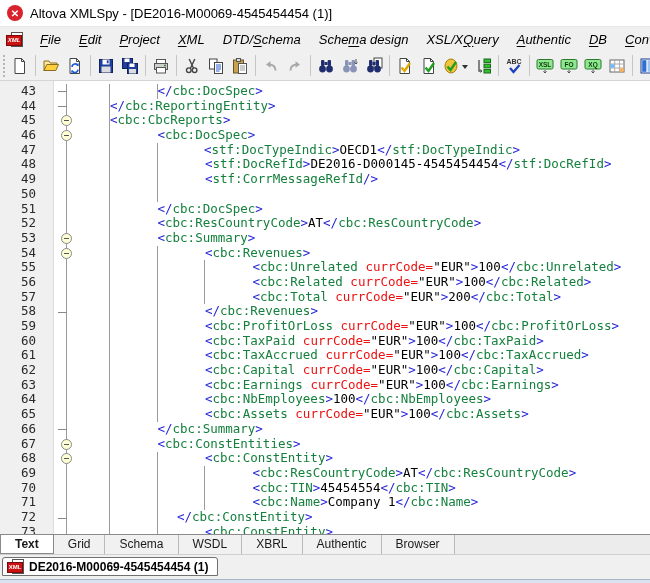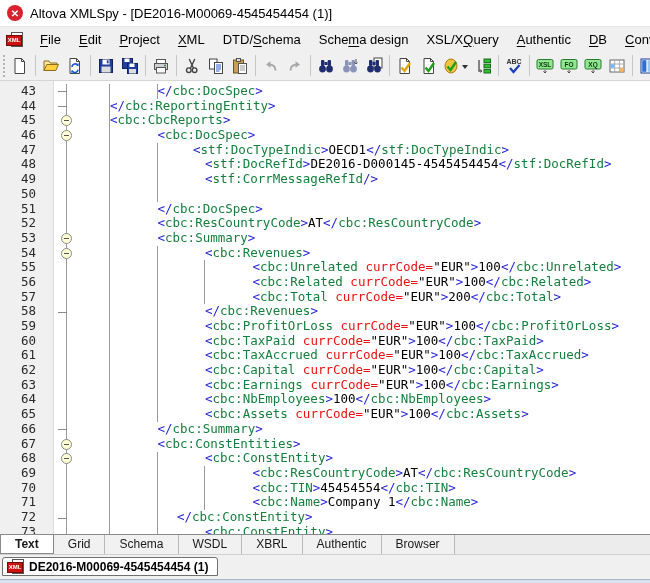--- a/index.html
+++ b/index.html
@@ -6,21 +6,21 @@
   .window{position:relative;width:650px;height:583px;background:#fff;overflow:hidden;
           font-family:"Liberation Sans",sans-serif;color:#000;}
   
   .titlebar{height:26px;background:#ffffff;display:flex;align-items:center;padding-left:7px;}
   .alt-icon{width:16px;height:16px;border-radius:50%;background:#d8232e;color:#fff;
             display:flex;align-items:center;justify-content:center;font-size:10px;font-weight:bold;
             margin-right:7px;flex:0 0 auto;}
   .title-text{font-size:13px;white-space:nowrap;}
   
   .menubar{height:24px;background:#f0f0f0;display:flex;align-items:center;padding-left:4px;
-           border-top:1px solid #e6e6e6;}
+           border-top:1px solid #e6e6e6;font-style:italic;}
   .xmlfile-ico{margin:0 8px 0 2px;flex:0 0 auto;}
   .menu-item{font-size:13px;padding:3px 9px;white-space:nowrap;cursor:default;}
   .menu-item u{text-underline-offset:2px;}
   
   .toolbar{height:29px;background:#f0f0f0;border-bottom:1px solid #d5d5d5;display:flex;
            align-items:center;padding-left:2px;}
   .tb-handle{width:4px;height:22px;border-left:2px dotted #b5b5b5;margin:0 3px 0 1px;}
   .tb-sep{width:1px;height:21px;background:#c6c6c6;margin:0 3px;flex:0 0 auto;}
   .tb-btn{width:24px;height:24px;display:flex;align-items:center;justify-content:center;flex:0 0 auto;}
   .tb-btn.wide{width:30px;}
@@ -298,21 +298,21 @@
         <div class="guide" style="left: 157px; top: 164.7px; height: 176.4px;"></div>
         <div class="guide" style="left: 157px; top: 370.5px; height: 88.2px;"></div>
         <div class="guide" style="left: 204px; top: 179.4px; height: 44.1px;"></div>
         <div class="guide" style="left: 204px; top: 385.2px; height: 44.1px;"></div>
       </div>
     <div class="code-rows" id="code-rows">
         <div class="row"><span class="num">43</span><span class="txt" style="left: 157.5px;"><span class="p">&lt;/</span><span class="t">cbc:DocSpec</span><span class="p">&gt;</span></span></div>
         <div class="row"><span class="num">44</span><span class="txt" style="left: 110px;"><span class="p">&lt;/</span><span class="t">cbc:ReportingEntity</span><span class="p">&gt;</span></span></div>
         <div class="row"><span class="num">45</span><span class="txt" style="left: 110px;"><span class="p">&lt;</span><span class="t">cbc:CbcReports</span><span class="p">&gt;</span></span></div>
         <div class="row"><span class="num">46</span><span class="txt" style="left: 157.5px;"><span class="p">&lt;</span><span class="t">cbc:DocSpec</span><span class="p">&gt;</span></span></div>
-        <div class="row"><span class="num">47</span><span class="txt" style="left: 193px;"><span class="p">&lt;</span><span class="t">stf:DocTypeIndic</span><span class="p">&gt;</span><span class="x">OECD1</span><span class="p">&lt;/</span><span class="t">stf:DocTypeIndic</span><span class="p">&gt;</span></span></div>
+        <div class="row"><span class="num">47</span><span class="txt" style="left: 204px;"><span class="p">&lt;</span><span class="t">stf:DocTypeIndic</span><span class="p">&gt;</span><span class="x">OECD1</span><span class="p">&lt;/</span><span class="t">stf:DocTypeIndic</span><span class="p">&gt;</span></span></div>
         <div class="row"><span class="num">48</span><span class="txt" style="left: 205px;"><span class="p">&lt;</span><span class="t">stf:DocRefId</span><span class="p">&gt;</span><span class="x">DE2016-D000145-4545454454</span><span class="p">&lt;/</span><span class="t">stf:DocRefId</span><span class="p">&gt;</span></span></div>
         <div class="row"><span class="num">49</span><span class="txt" style="left: 205px;"><span class="p">&lt;</span><span class="t">stf:CorrMessageRefId</span><span class="p">/&gt;</span></span></div>
         <div class="row"><span class="num">50</span></div>
         <div class="row"><span class="num">51</span><span class="txt" style="left: 157.5px;"><span class="p">&lt;/</span><span class="t">cbc:DocSpec</span><span class="p">&gt;</span></span></div>
         <div class="row"><span class="num">52</span><span class="txt" style="left: 157.5px;"><span class="p">&lt;</span><span class="t">cbc:ResCountryCode</span><span class="p">&gt;</span><span class="x">AT</span><span class="p">&lt;/</span><span class="t">cbc:ResCountryCode</span><span class="p">&gt;</span></span></div>
         <div class="row"><span class="num">53</span><span class="txt" style="left: 157.5px;"><span class="p">&lt;</span><span class="t">cbc:Summary</span><span class="p">&gt;</span></span></div>
         <div class="row"><span class="num">54</span><span class="txt" style="left: 205px;"><span class="p">&lt;</span><span class="t">cbc:Revenues</span><span class="p">&gt;</span></span></div>
         <div class="row"><span class="num">55</span><span class="txt" style="left: 252.5px;"><span class="p">&lt;</span><span class="t">cbc:Unrelated</span><span class="x"> </span><span class="a">currCode=</span><span class="v">"EUR"</span><span class="p">&gt;</span><span class="x">100</span><span class="p">&lt;/</span><span class="t">cbc:Unrelated</span><span class="p">&gt;</span></span></div>
         <div class="row"><span class="num">56</span><span class="txt" style="left: 252.5px;"><span class="p">&lt;</span><span class="t">cbc:Related</span><span class="x"> </span><span class="a">currCode=</span><span class="v">"EUR"</span><span class="p">&gt;</span><span class="x">100</span><span class="p">&lt;/</span><span class="t">cbc:Related</span><span class="p">&gt;</span></span></div>
         <div class="row"><span class="num">57</span><span class="txt" style="left: 252.5px;"><span class="p">&lt;</span><span class="t">cbc:Total</span><span class="x"> </span><span class="a">currCode=</span><span class="v">"EUR"</span><span class="p">&gt;</span><span class="x">200</span><span class="p">&lt;/</span><span class="t">cbc:Total</span><span class="p">&gt;</span></span></div>

